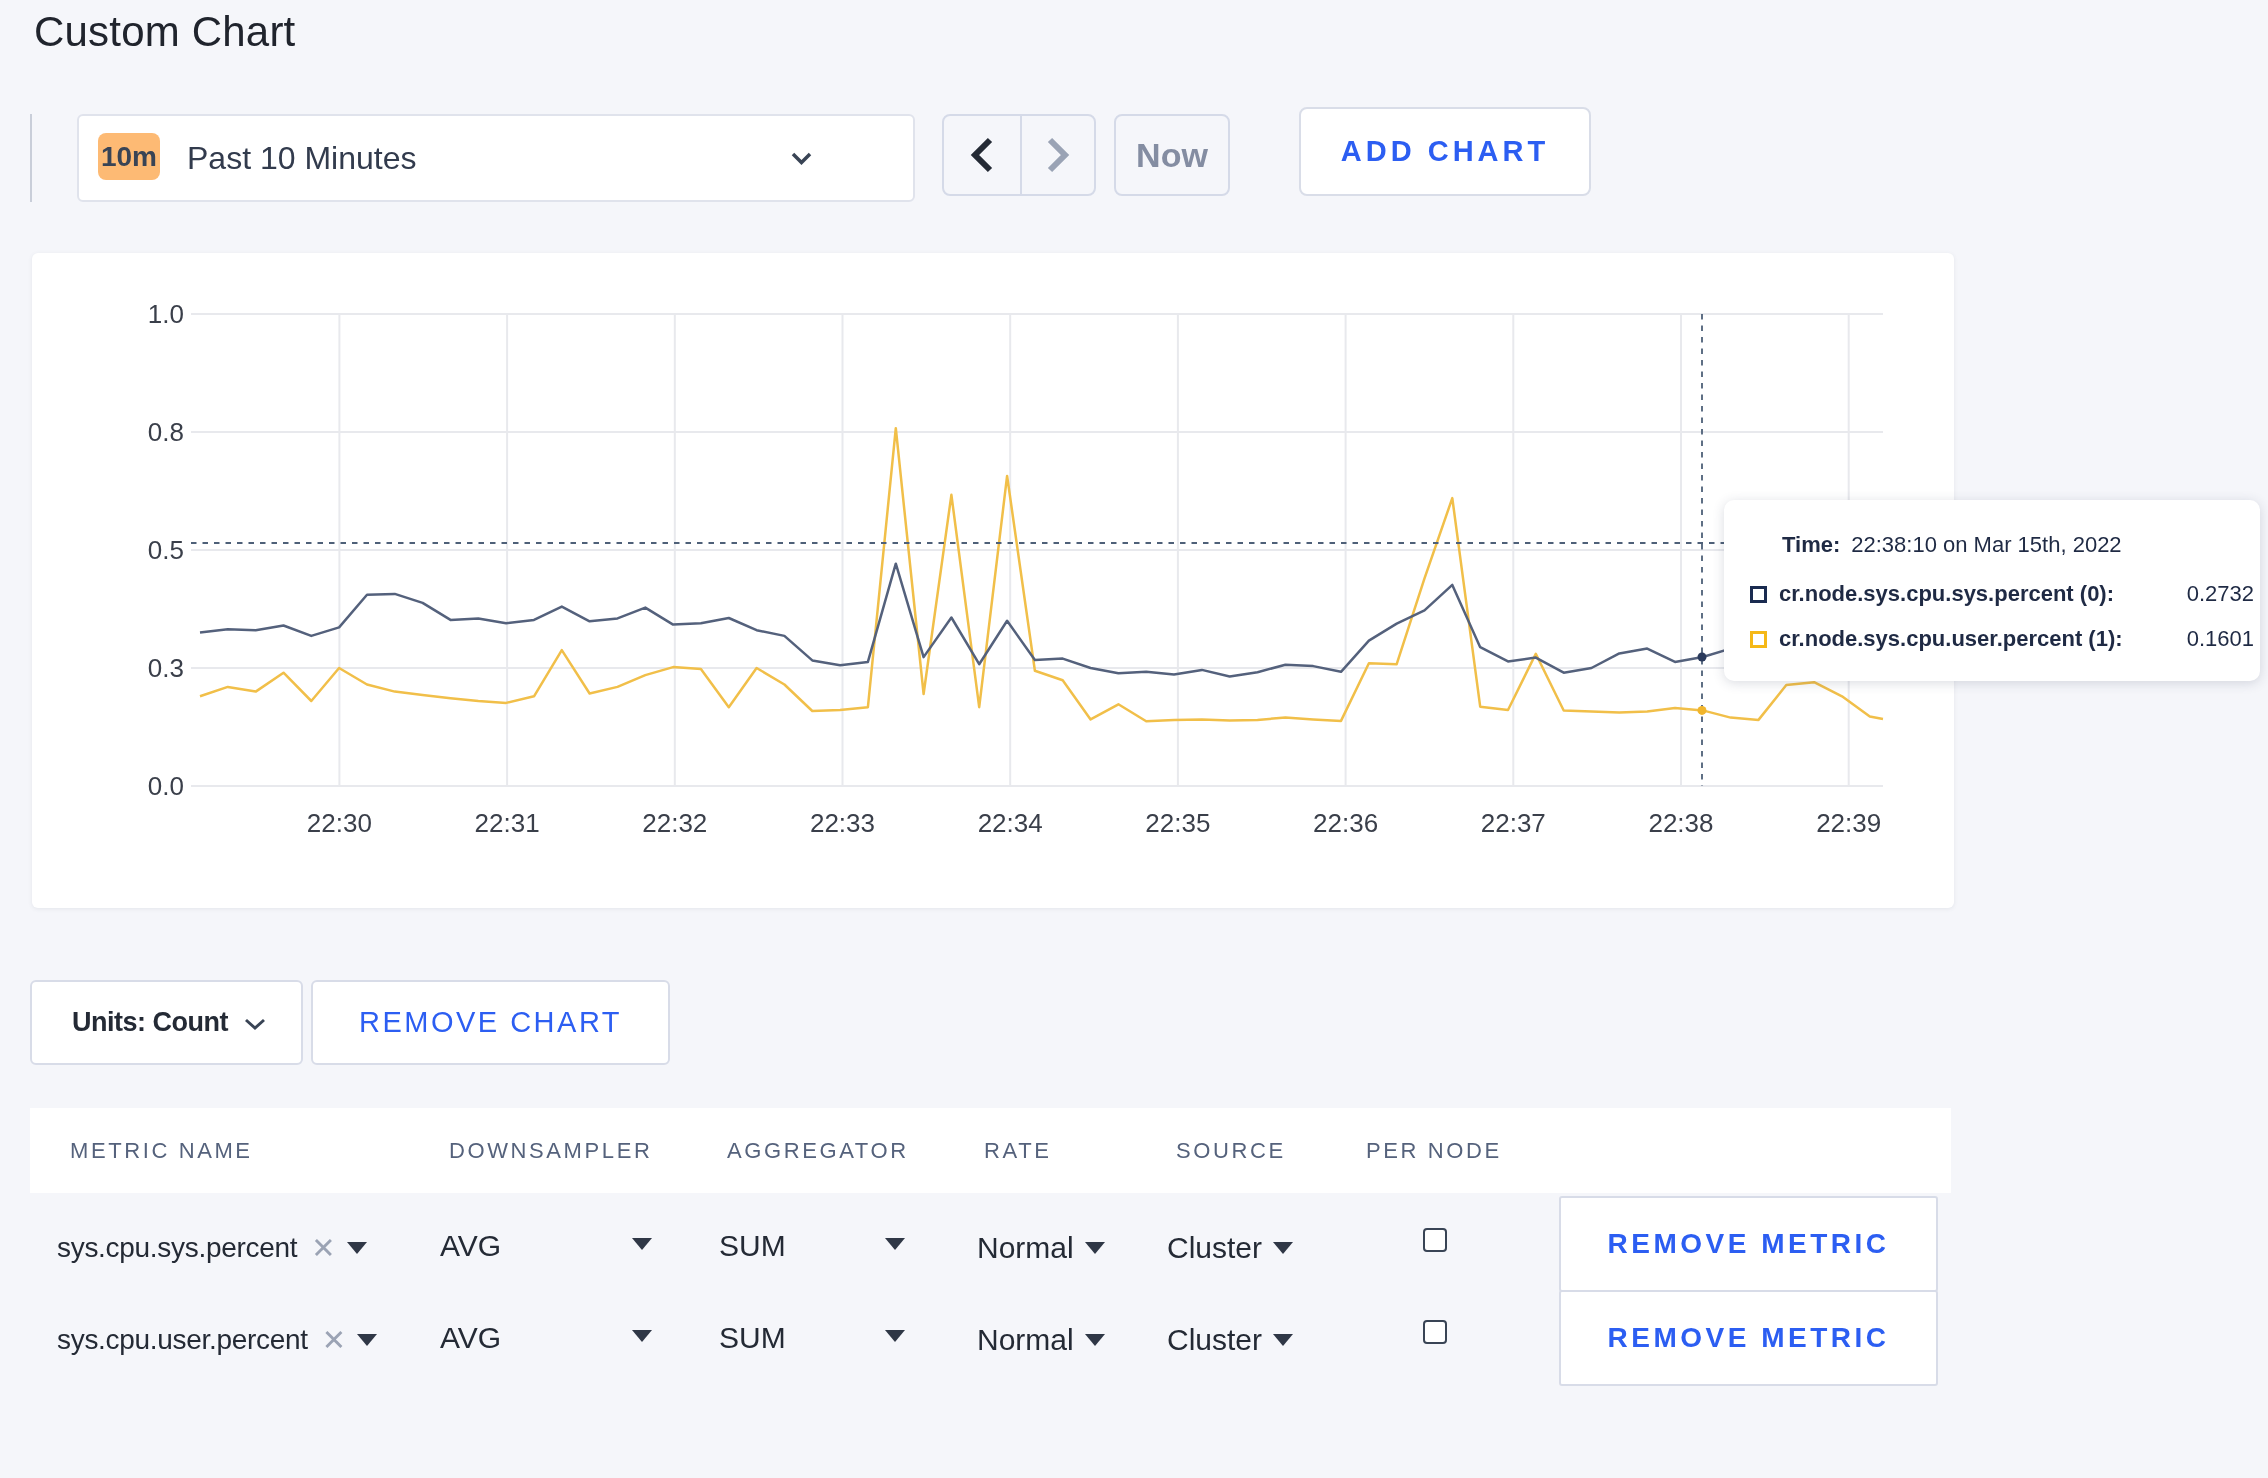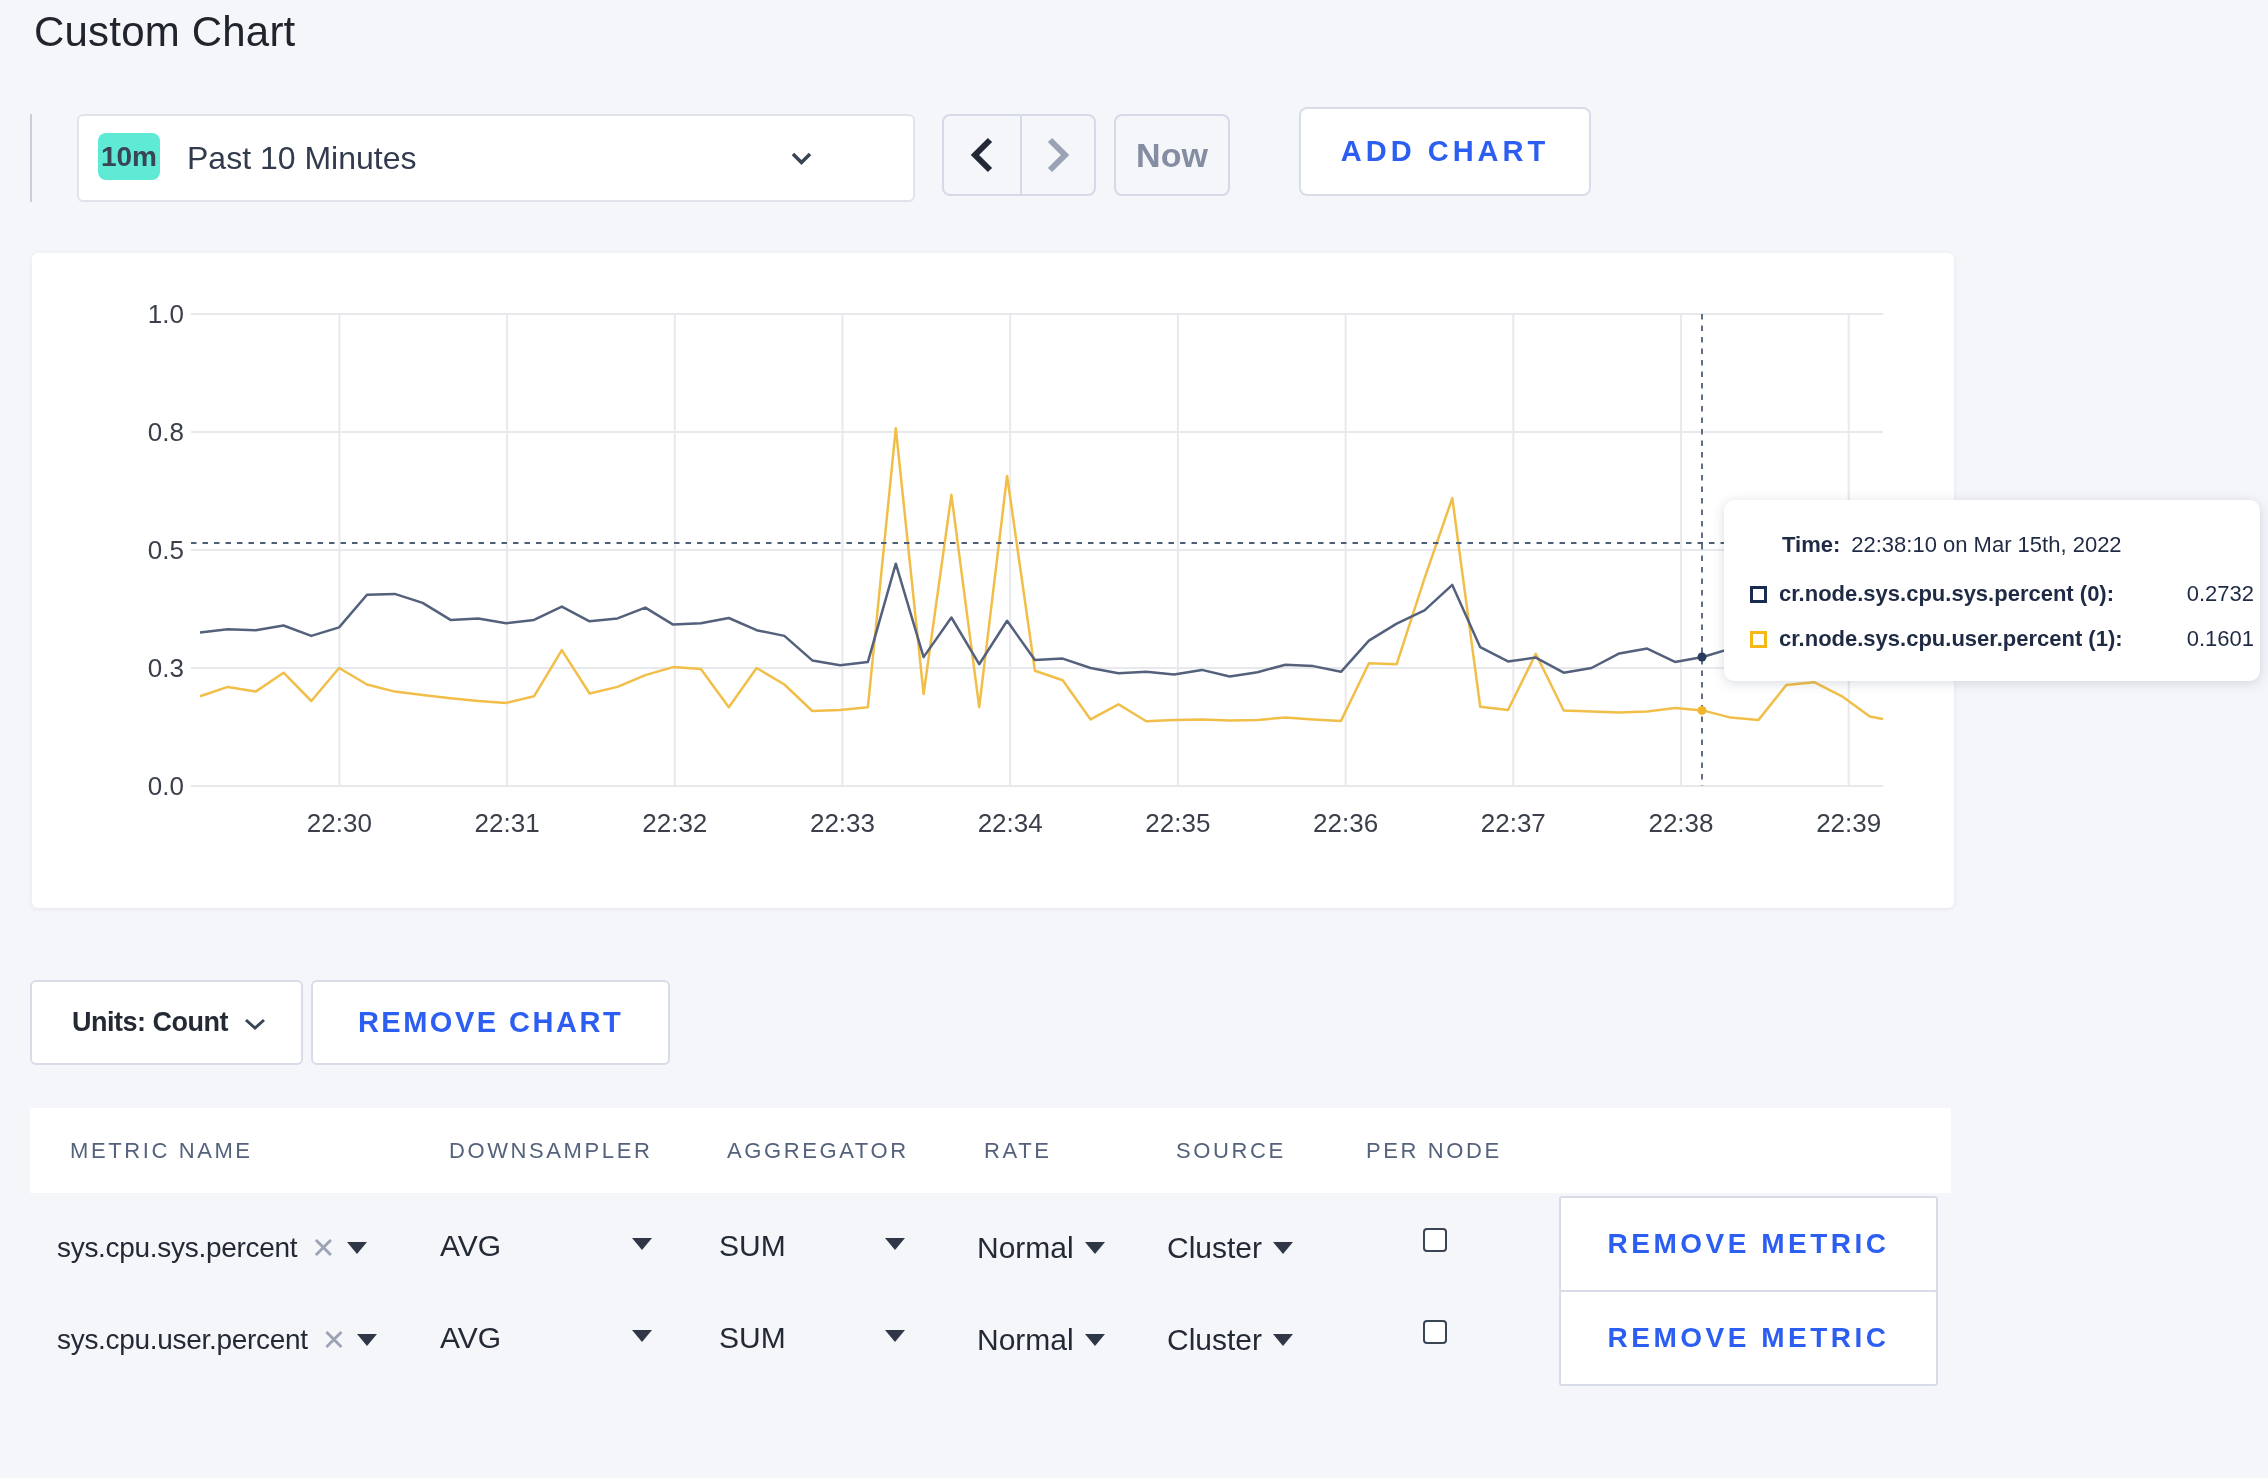--- a/index.html
+++ b/index.html
@@ -1,38 +1,38 @@
 <!DOCTYPE html>
 <html><head><meta charset="utf-8">
 <style>
 *{margin:0;padding:0;box-sizing:border-box}
 html,body{width:2268px;height:1478px;background:#f5f6fa;font-family:"Liberation Sans",sans-serif;}
 .abs{position:absolute}
 #root{position:relative;width:2268px;height:1478px;overflow:hidden}
 h1{position:absolute;left:34px;top:8px;font-size:42px;font-weight:400;color:#20242d;letter-spacing:0.2px}
 .vrule{position:absolute;left:30px;top:114px;width:2px;height:88px;background:#c9ced9}
 .dropdown{position:absolute;left:77px;top:114px;width:838px;height:88px;background:#fff;border:2px solid #e0e3ec;border-radius:6px}
-.badge{position:absolute;left:19px;top:17px;width:62px;height:47px;background:#5eead4;border-radius:8px;
+.badge{position:absolute;left:19px;top:17px;width:62px;height:47px;background:#fdba74;border-radius:8px;
   font-size:28px;font-weight:bold;color:#394455;text-align:center;line-height:47px}
 .ddtext{position:absolute;left:108px;top:0;height:84px;line-height:84px;font-size:32px;color:#323b4d}
 .chev{stroke:#394455;stroke-width:3.5;fill:none}
 .pager{position:absolute;left:942px;top:114px;width:154px;height:82px;border:2px solid #d5dae8;border-radius:8px}
 .pager .div{position:absolute;left:76px;top:0px;width:2px;height:78px;background:#d5dae8}
 .nowbtn{position:absolute;left:1114px;top:114px;width:116px;height:82px;border:2px solid #d5dae8;border-radius:8px;
   font-size:34px;font-weight:600;color:#848da2;text-align:center;line-height:78px}
 .addchart{position:absolute;left:1299px;top:107px;width:292px;height:89px;background:#fff;border:2px solid #d9dde8;border-radius:8px;
   font-size:29px;font-weight:600;letter-spacing:4px;color:#2c5ef2;text-align:center;line-height:85px}
 .card{position:absolute;left:32px;top:253px;width:1922px;height:655px;background:#fff;border-radius:6px;box-shadow:0 1px 4px rgba(80,90,110,0.10)}
 .tooltip{position:absolute;left:1724px;top:500px;width:536px;height:181px;background:#fff;border-radius:10px;
   box-shadow:0 2px 12px rgba(50,60,90,0.18);font-size:22px;color:#1f2a44}
 .trow{position:absolute;left:26px;right:6px;height:24px;display:flex;align-items:center}
 .sq{display:inline-block;width:17px;height:17px;border:3.5px solid;margin-right:12px;flex:none}
 .unitsbox{position:absolute;left:30px;top:980px;width:273px;height:85px;background:#fff;border:2px solid #d8dce8;border-radius:6px}
 .removechart{position:absolute;left:311px;top:980px;width:359px;height:85px;background:#fff;border:2px solid #d8dce8;border-radius:6px;
-  font-size:29px;font-weight:700;letter-spacing:2.5px;color:#2c5ef2;text-align:center;line-height:81px}
+  font-size:29px;font-weight:400;letter-spacing:2.5px;color:#2c5ef2;text-align:center;line-height:81px}
 .thead{position:absolute;left:30px;top:1108px;width:1921px;height:85px;background:#fff}
 .th{position:absolute;top:0;height:85px;line-height:85px;font-size:22px;font-weight:500;letter-spacing:2.6px;color:#55627c}
 .cell{position:absolute;font-size:30px;color:#242a35}
 .selcell{position:absolute;display:flex;align-items:center;height:44px;font-size:30px;color:#242a35}
 .caret{display:inline-block;width:0;height:0;border-left:10px solid transparent;border-right:10px solid transparent;border-top:12px solid #2f3746;margin-left:11px}
 .caretabs{position:absolute;width:0;height:0;border-left:10px solid transparent;border-right:10px solid transparent;border-top:12px solid #2f3746}
 .xmark{font-size:29px;color:#9ba3b4;margin-left:14px}
 .cbox{position:absolute;width:24px;height:24px;border:2.5px solid #394455;border-radius:4px;background:#fff}
 .rmbtn{position:absolute;left:1559px;width:379px;height:96px;background:#fff;border:2px solid #d8dce8;border-radius:3px;
   font-size:28px;font-weight:600;letter-spacing:3.5px;color:#2c5ef2;text-align:center;line-height:92px}

